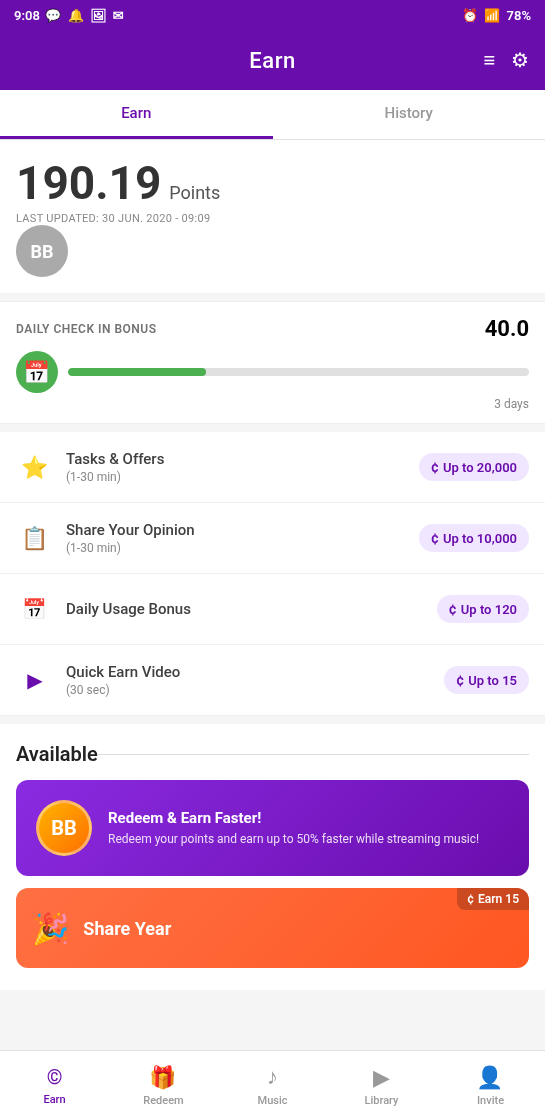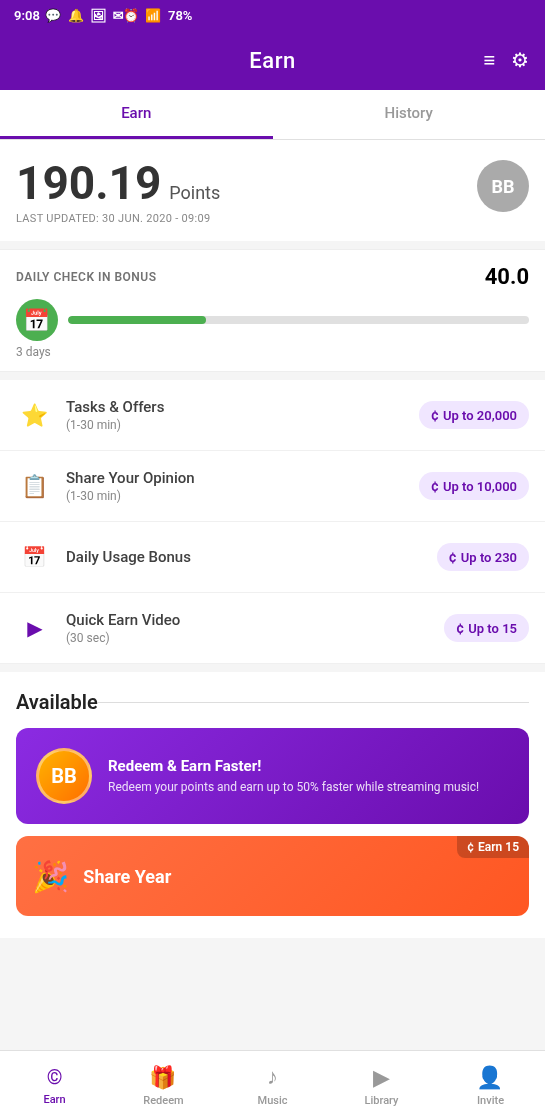--- a/index.html
+++ b/index.html
@@ -10,20 +10,21 @@
       font-family: 'Roboto', Arial, sans-serif;
       background: #f5f5f5;
       overflow-x: hidden;
     }
 
     
     .status-bar {
       background: #6a0dad;
       color: white;
       display: flex;
+      justify-content: space-between;
       align-items: center;
       padding: 6px 14px;
       font-size: 13px;
       font-weight: 600;
       height: 30px;
     }
     .status-left { display: flex; align-items: center; gap: 6px; }
     .status-right { display: flex; align-items: center; gap: 6px; }
 
     
@@ -75,20 +76,21 @@
       border-bottom: 3px solid #6a0dad;
     }
 
     
     .points-section {
       background: white;
       padding: 20px 16px 16px;
       display: flex;
       justify-content: space-between;
       align-items: flex-start;
+      flex-direction: column;
     }
     .points-left {}
     .points-value {
       font-size: 46px;
       font-weight: 700;
       color: #333;
       line-height: 1;
     }
     .points-label {
       font-size: 18px;
@@ -164,20 +166,21 @@
       background: #e0e0e0;
       border-radius: 4px;
       overflow: hidden;
     }
     .progress-bar-fill {
       height: 100%;
       background: #4CAF50;
       border-radius: 4px;
     }
     .checkin-days {
+      text-align: right;
       font-size: 12px;
       color: #888;
       margin-top: 4px;
     }
 
     
     .earn-options {
       background: white;
       margin-top: 8px;
     }
@@ -441,21 +444,21 @@
       </div>
     </div>
 
     <div class="earn-option">
       <div class="earn-option-icon" style="font-size:20px;">📅</div>
       <div class="earn-option-text">
         <div class="earn-option-name">Daily Usage Bonus</div>
       </div>
       <div class="earn-option-badge">
         <span class="coin-symbol">¢</span>
-        <span>Up to 230</span>
+        <span>Up to 120</span>
       </div>
     </div>
 
     <div class="earn-option">
       <div class="earn-option-icon" style="font-size:20px;">▶</div>
       <div class="earn-option-text">
         <div class="earn-option-name">Quick Earn Video</div>
         <div class="earn-option-sub">(30 sec)</div>
       </div>
       <div class="earn-option-badge">

